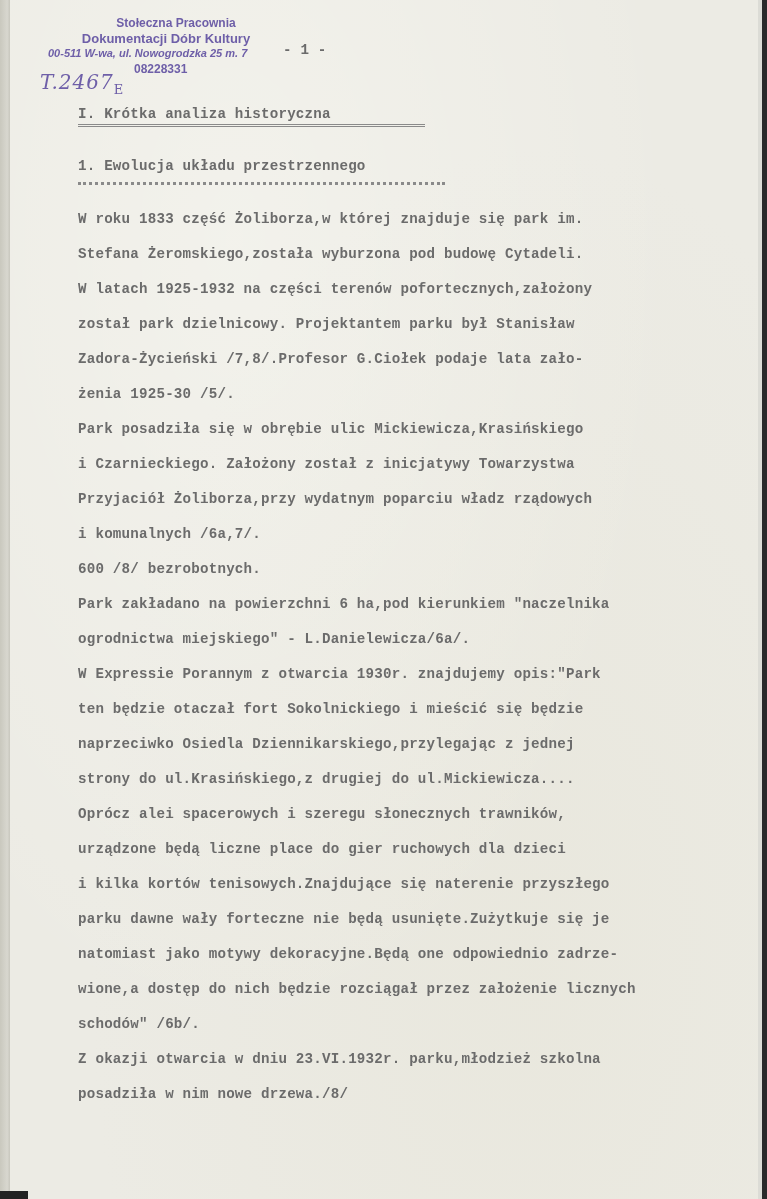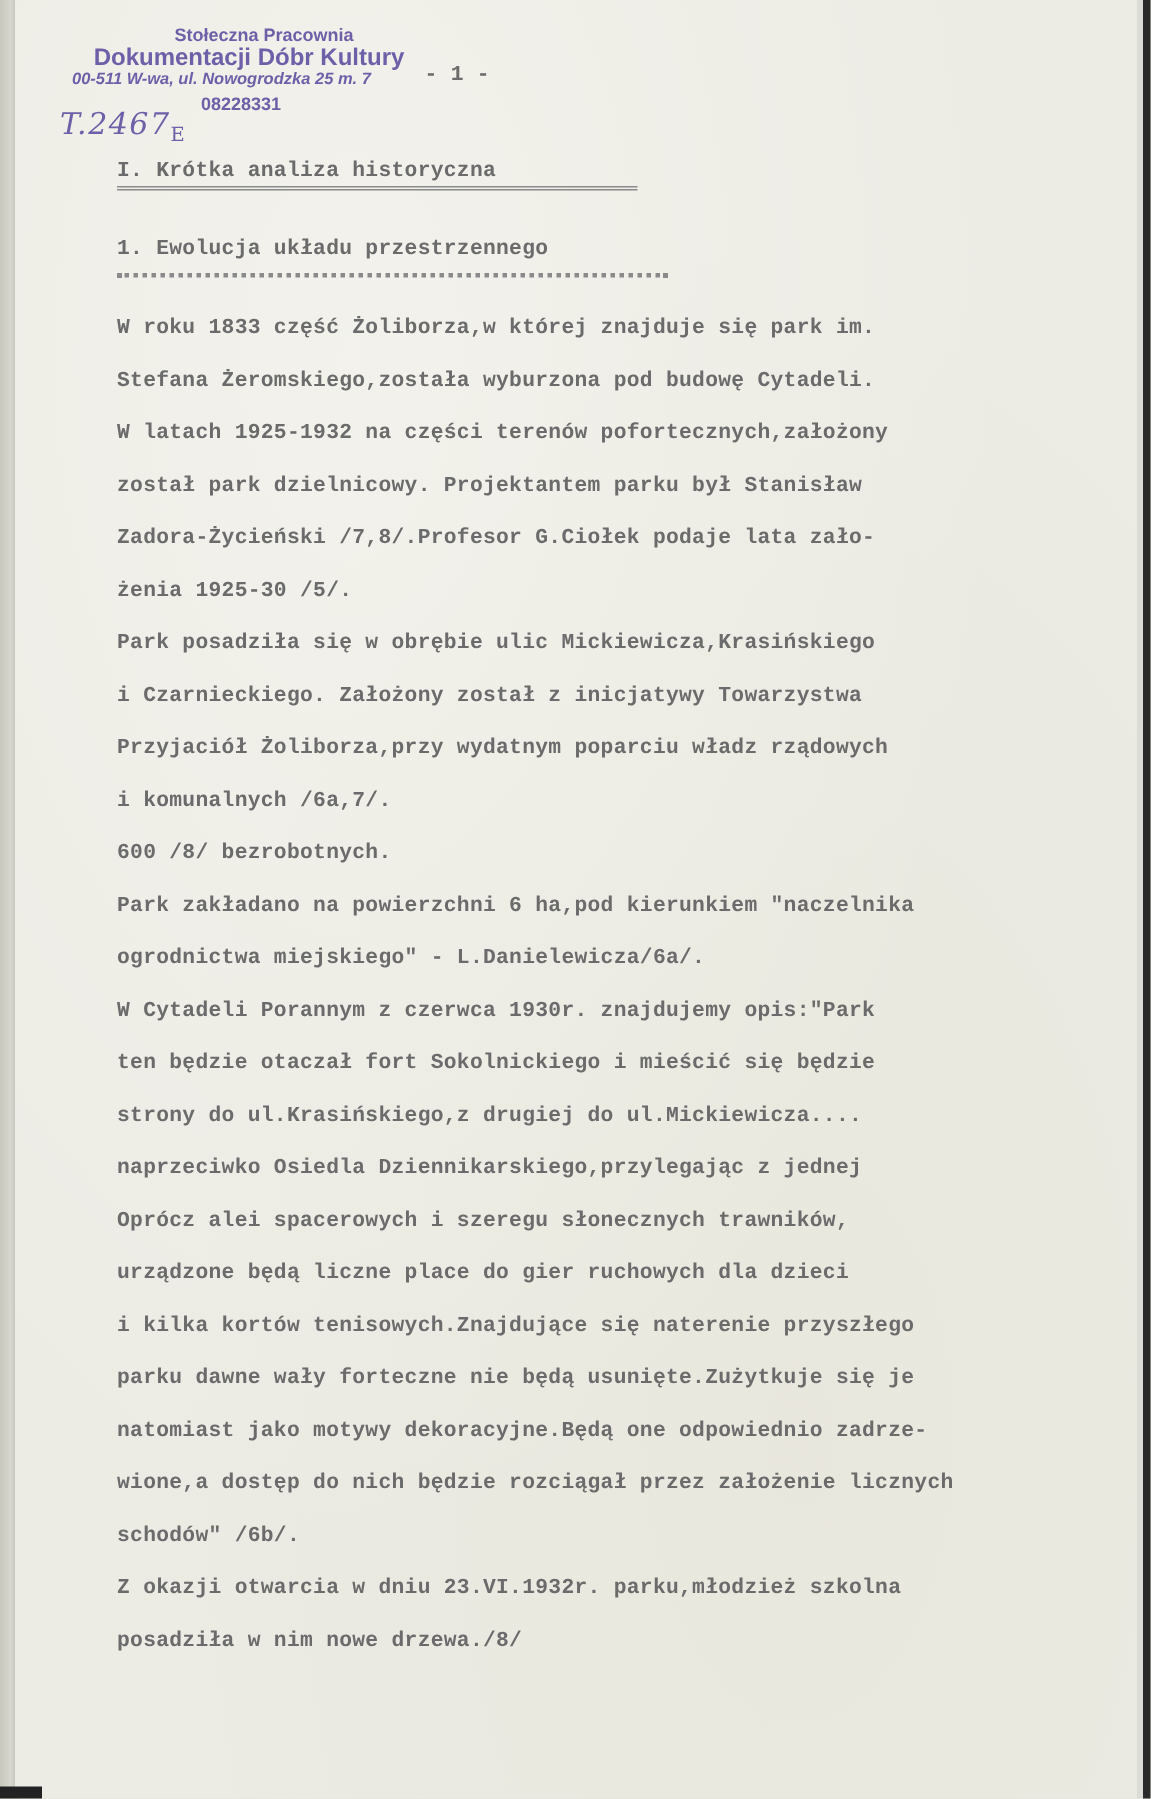--- a/index.html
+++ b/index.html
@@ -26,21 +26,21 @@
   }
   .bottom-corner {
     position: absolute; left: 0; bottom: 0; width: 28px; height: 8px; background: #222;
   }
   .stamp {
     position: absolute; left: 36px; top: 16px; width: 240px;
     color: #6e5fa8; font-family: "Liberation Sans", "DejaVu Sans", sans-serif;
     font-weight: bold; font-size: 12px; line-height: 15px; text-align: center;
   }
   .stamp .l1 { display:block; padding-left: 20px; }
-  .stamp .l2 { display:block; font-size: 16px; }
+  .stamp .l2 { display:block; font-size: 13px; }
   .stamp .l3 { display:block; font-size: 11px; text-align: left; padding-left: 2px; font-style: italic; }
   .stamp .l4 { position:absolute; left: 88px; top: 46px; font-size: 12px; }
   .handwritten {
     position: absolute; left: 30px; top: 70px;
     color: #6e5fa8; font-family: "DejaVu Serif", serif; font-style: italic;
     font-size: 20px; letter-spacing: 1px;
   }
   .handwritten sub { font-size: 13px; font-style: normal; }
   .page-number {
     position: absolute; left: 273px; top: 42px;
@@ -92,24 +92,24 @@
     <span class="line">został park dzielnicowy. Projektantem parku był Stanisław</span>
     <span class="line">Zadora-Życieński /7,8/.Profesor G.Ciołek podaje lata zało-</span>
     <span class="line">żenia 1925-30 /5/.</span>
     <span class="line">Park posadziła się w obrębie ulic Mickiewicza,Krasińskiego</span>
     <span class="line">i Czarnieckiego. Założony został z inicjatywy Towarzystwa</span>
     <span class="line">Przyjaciół Żoliborza,przy wydatnym poparciu władz rządowych</span>
     <span class="line">i komunalnych /6a,7/.</span>
     <span class="line">600 /8/ bezrobotnych.</span>
     <span class="line">Park zakładano na powierzchni 6 ha,pod kierunkiem "naczelnika</span>
     <span class="line">ogrodnictwa miejskiego" - L.Danielewicza/6a/.</span>
-    <span class="line">W Cytadeli Porannym z czerwca 1930r. znajdujemy opis:"Park</span>
+    <span class="line">W Expressie Porannym z otwarcia 1930r. znajdujemy opis:"Park</span>
     <span class="line">ten będzie otaczał fort Sokolnickiego i mieścić się będzie</span>
+    <span class="line">naprzeciwko Osiedla Dziennikarskiego,przylegając z jednej</span>
     <span class="line">strony do ul.Krasińskiego,z drugiej do ul.Mickiewicza....</span>
-    <span class="line">naprzeciwko Osiedla Dziennikarskiego,przylegając z jednej</span>
     <span class="line">Oprócz alei spacerowych i szeregu słonecznych trawników,</span>
     <span class="line">urządzone będą liczne place do gier ruchowych dla dzieci</span>
     <span class="line">i kilka kortów tenisowych.Znajdujące się naterenie przyszłego</span>
     <span class="line">parku dawne wały forteczne nie będą usunięte.Zużytkuje się je</span>
     <span class="line">natomiast jako motywy dekoracyjne.Będą one odpowiednio zadrze-</span>
     <span class="line">wione,a dostęp do nich będzie rozciągał przez założenie licznych</span>
     <span class="line">schodów" /6b/.</span>
     <span class="line">Z okazji otwarcia w dniu 23.VI.1932r. parku,młodzież szkolna</span>
     <span class="line">posadziła w nim nowe drzewa./8/</span>
   </div>

